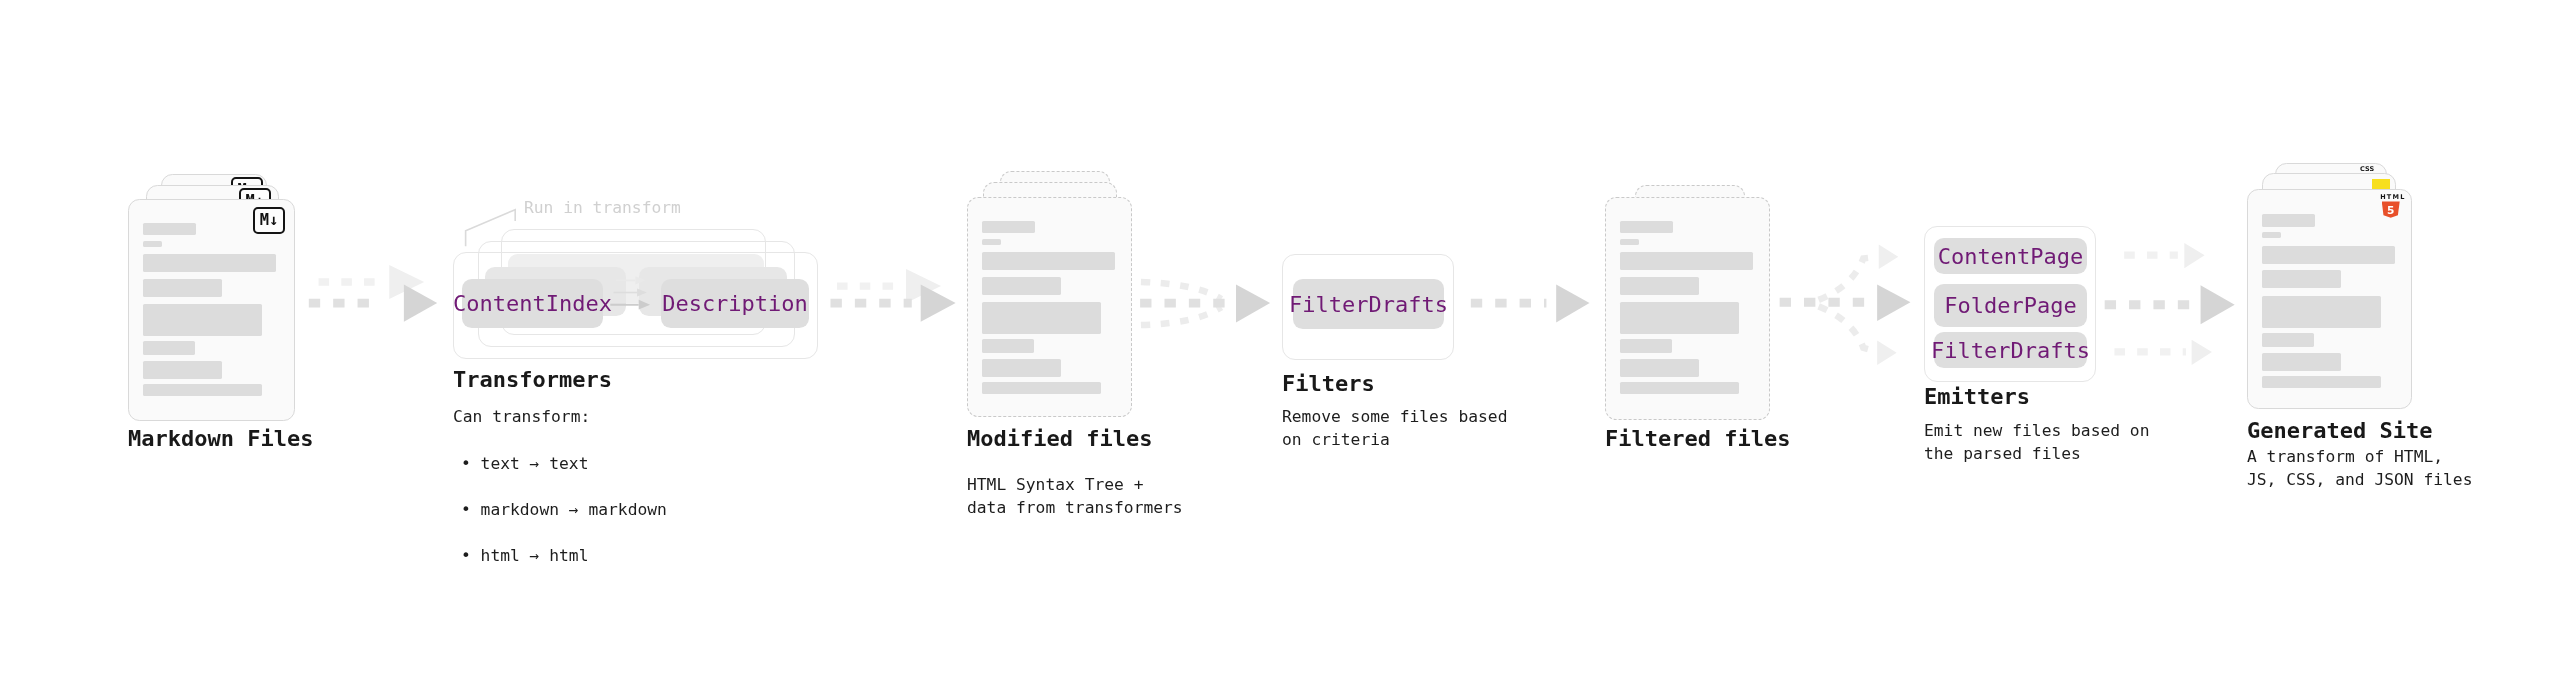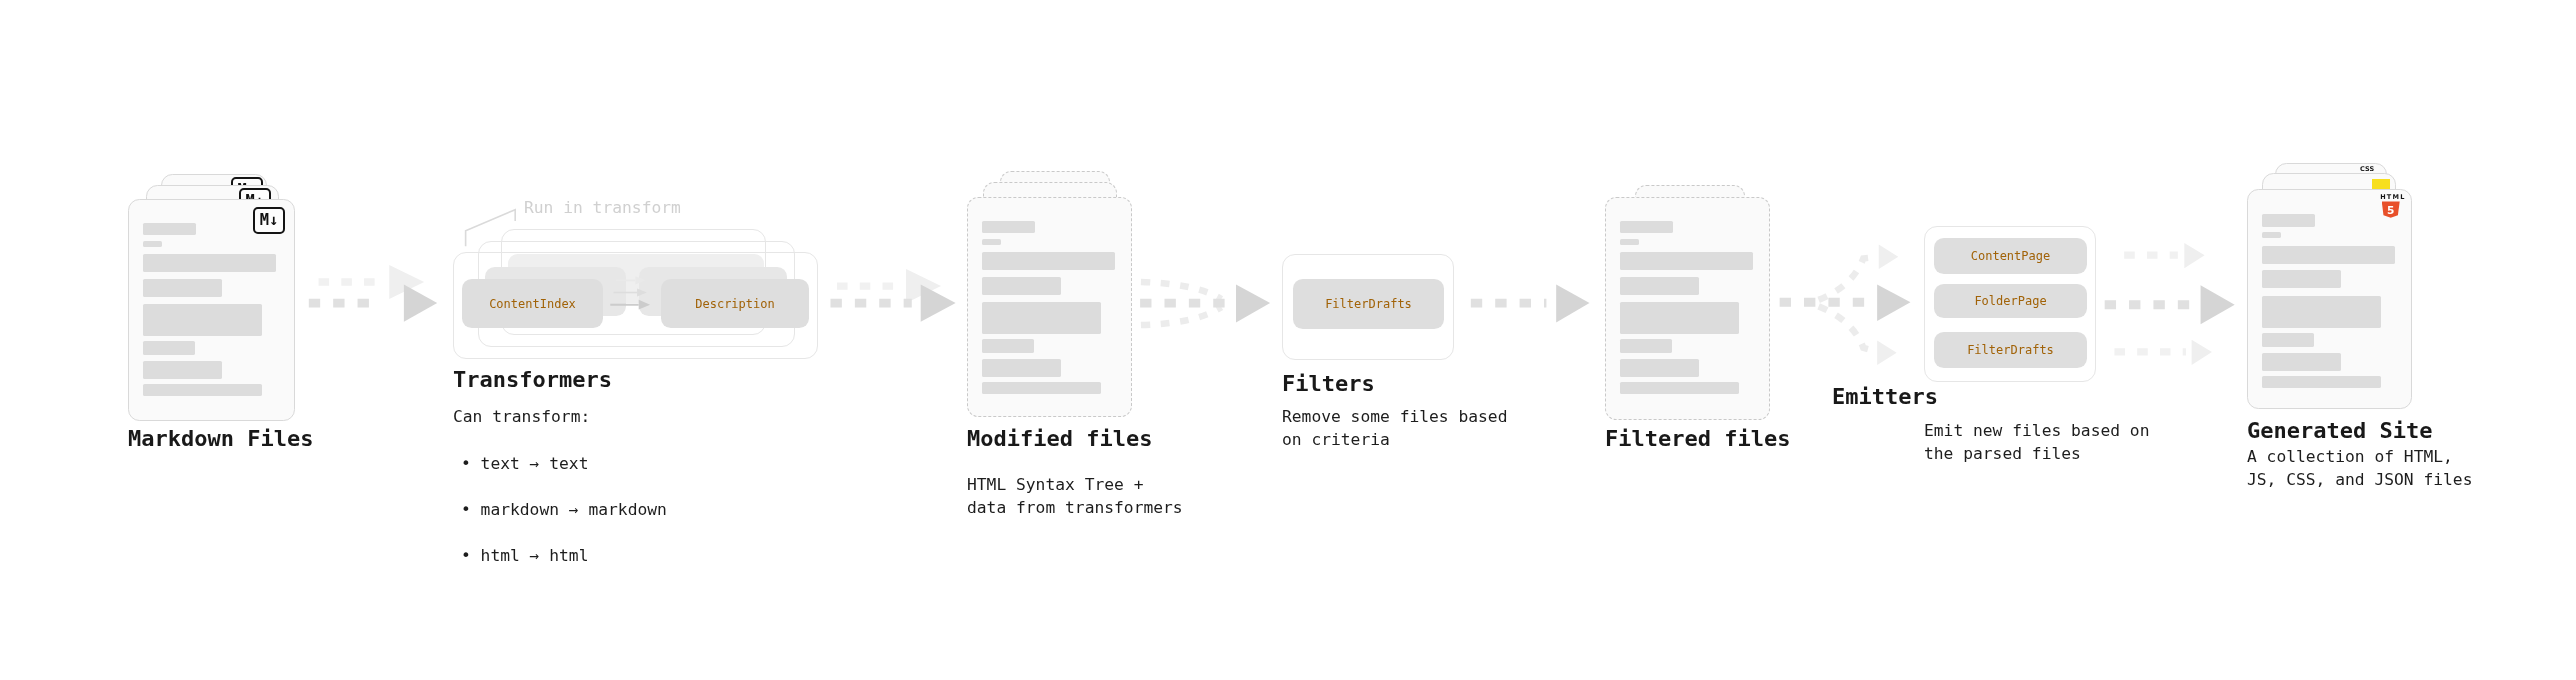--- a/index.html
+++ b/index.html
@@ -8,21 +8,21 @@
             font-family: "DejaVu Sans Mono", "Liberation Mono", monospace; color: #1a1a1a; }
 
   .doc { position: absolute; background: #fafafa; border: 1.6px solid #d9d9d9; border-radius: 11.4px; }
   .doc--dashed { border: 1.6px dashed #c9c9c9; }
 
   .bar { position: absolute; left: 14px; background: #dcdcdc; border-radius: 1.6px; font-style: normal; }
 
   .frame { position: absolute; border: 1.6px solid #e6e6e6; border-radius: 13px; background: transparent; }
 
   .pill { position: absolute; background: #dedede; border-radius: 9.8px; display: flex;
-          align-items: center; justify-content: center; font-size: 12px; color: #a16207; white-space: nowrap; }
+          align-items: center; justify-content: center; font-size: 22px; color: #701a75; white-space: nowrap; }
   .pill--g1 { background: #e7e7e7; }
   .pill--g2 { background: #efefef; }
 
   .heading { position: absolute; font-size: 22px; font-weight: 700; color: #191919; white-space: nowrap; }
   .desc { position: absolute; font-size: 16.3px; line-height: 23px; color: #1d1d1d; white-space: pre-line; }
   .desc-line { line-height: 23px; white-space: pre; }
   .muted { position: absolute; font-size: 16.3px; color: #d0d0d0; white-space: nowrap; }
 
   .md-badge { position: absolute; width: 32px; height: 27px; border: 2.4px solid #141414; border-radius: 4.9px;
               background: #fdfdfd; display: flex; align-items: center; justify-content: center;
@@ -148,23 +148,23 @@
         <i class="bar" style="top:161px;width:79px;height:18px"></i>
         <i class="bar" style="top:184px;width:119px;height:12.2px"></i>
       </div>
     </div>
     <div class="heading" style="left:1605px;top:426px">Filtered files</div>
   </div>
 
   <div>
     <div class="frame" style="left:1924px;top:226px;width:172px;height:156px"></div>
     <div class="pill" style="left:1934px;top:238px;width:153px;height:36px">ContentPage</div>
-    <div class="pill" style="left:1934px;top:284px;width:153px;height:34px">FolderPage</div>
+    <div class="pill" style="left:1934px;top:284px;width:153px;height:43px">FolderPage</div>
     <div class="pill" style="left:1934px;top:332px;width:153px;height:36px">FilterDrafts</div>
-    <div class="heading" style="left:1832px;top:384px">Emitters</div>
+    <div class="heading" style="left:1924px;top:384px">Emitters</div>
     <div class="desc" style="left:1924px;top:419px">Emit new files based on
 the parsed files</div>
   </div>
 
   <div>
     <div class="doc" style="left:2275px;top:163px;width:112px;height:89px">
       <div class="css-badge" style="right:4.9px;top:1.6px">
         <div class="css-word">CSS</div>
         <i class="css-bar"></i>
       </div>
@@ -184,21 +184,21 @@
         <i class="bar" style="top:42px;width:18.7px;height:5.7px"></i>
         <i class="bar" style="top:56px;width:133px;height:18px"></i>
         <i class="bar" style="top:80px;width:79px;height:18px"></i>
         <i class="bar" style="top:106px;width:119px;height:32px"></i>
         <i class="bar" style="top:143px;width:52px;height:14px"></i>
         <i class="bar" style="top:163px;width:79px;height:18px"></i>
         <i class="bar" style="top:186px;width:119px;height:12.2px"></i>
       </div>
     </div>
     <div class="heading" style="left:2247px;top:418px">Generated Site</div>
-    <div class="desc" style="left:2247px;top:445px">A collection of HTML,
+    <div class="desc" style="left:2247px;top:445px">A transform of HTML,
 JS, CSS, and JSON files</div>
   </div>
 
   <svg class="overlay" width="2576" height="681" viewBox="0 0 3170 838">
 
     <g>
       <path class="leader" d="M573,303 L573,284 L634,258 L634,272"></path>
     </g>
 
     <g>

